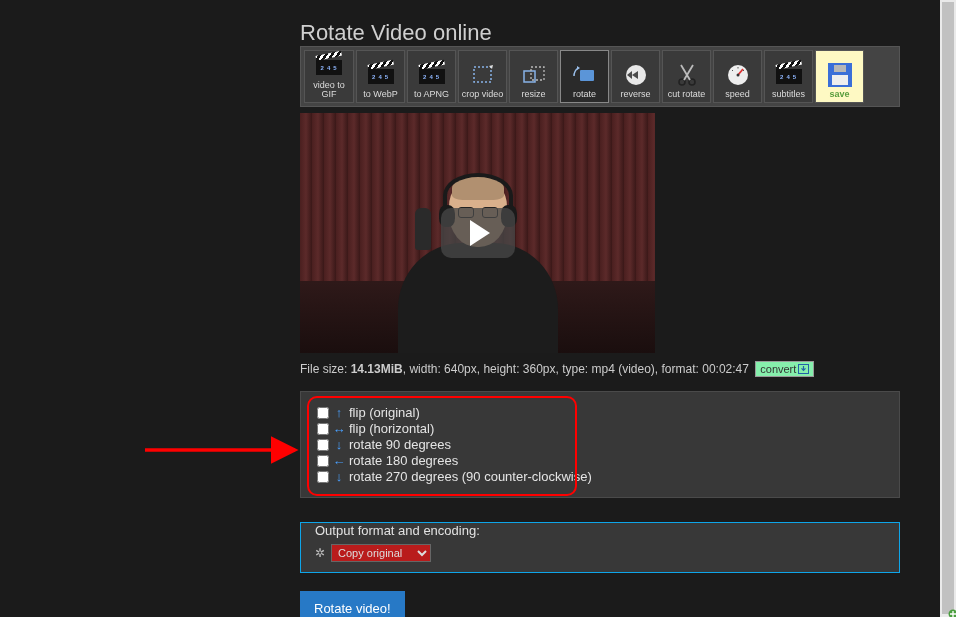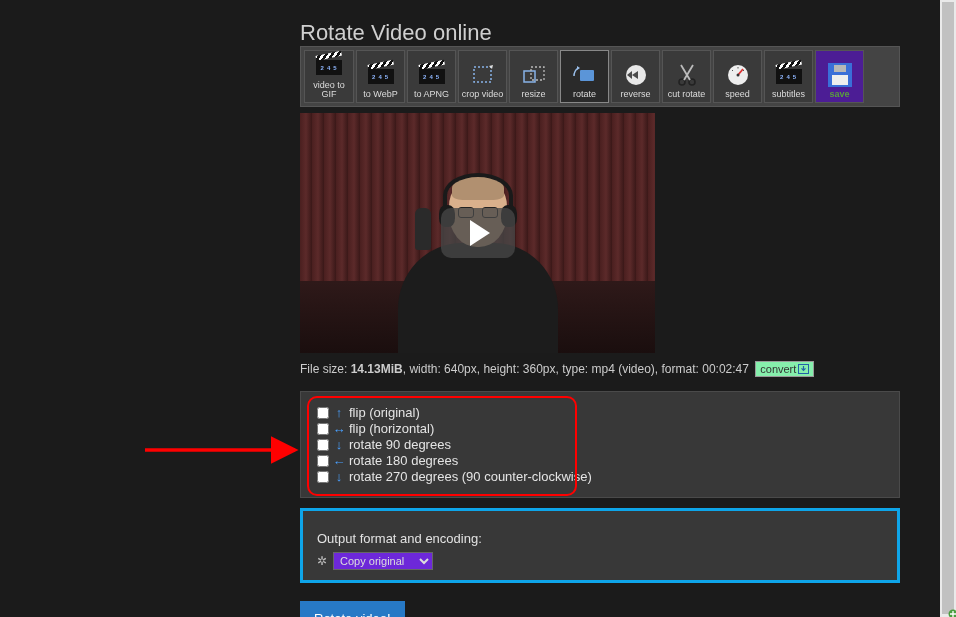--- a/index.html
+++ b/index.html
@@ -5,21 +5,21 @@
     * { margin: 0; padding: 0; box-sizing: border-box; }
     body { background: #1b1b1b; font-family: Arial, sans-serif; font-size: 13px; color: #ddd; width: 956px; height: 617px; overflow: hidden; position: relative; }
     .scrollbar { position: absolute; right: 0; top: 0; width: 16px; height: 617px; background: #eaeaea; }
     .scrollthumb { position: absolute; right: 2px; top: 2px; width: 12px; height: 612px; background: #c1c1c1; border-radius: 0; }
     .container { margin-left: 300px; width: 600px; padding-top: 20px; }
     h1 { font-size: 22px; font-weight: normal; color: #cfcfcf; }
     .toolbar { display: flex; gap: 2px; background: #444; padding: 3px; border: 1px solid #555; }
     .tool { background: #3a3a3a; border: 1px solid #555; width: 49px; height: 53px; display: flex; flex-direction: column; align-items: center; justify-content: flex-end; cursor: pointer; padding-bottom: 3px; }
     .tool.wide { width: 50px; }
     .tool.active { background: #2a2a2a; border-color: #888; }
-    .tool.save { background: #4c1d95; }
+    .tool.save { background: #fef9c3; }
     .tool-icon { height: 30px; display: flex; align-items: center; justify-content: center; }
     .tool-label { font-size: 9px; color: #dcdcdc; text-align: center; line-height: 1; }
     .tool.save .tool-label { color: #5a9e3e; font-weight: bold; }
     .video-wrap { margin-top: 6px; width: 355px; height: 240px; background: #000; position: relative; overflow: hidden; }
     .video-scene { width: 100%; height: 100%; background: linear-gradient(to bottom, #3b1e1e 0%, #4a2828 30%, #1a0e0e 100%); position: relative; }
     .curtain { position: absolute; top: 0; left: 0; width: 100%; height: 70%; background: repeating-linear-gradient(90deg, #4a1f1f 0px, #5c2a2a 6px, #3a1818 12px); }
     .person { position: absolute; bottom: 0; left: 50%; transform: translateX(-50%); }
     .head { width: 58px; height: 68px; background: #d9b08c; border-radius: 40% 40% 48% 48%; margin: 0 auto; position: relative; }
     .hair { position: absolute; top: -3px; left: 3px; width: 52px; height: 24px; background: #b19070; border-radius: 50% 50% 20% 20%; }
     .glasses { position: absolute; top: 28px; left: 9px; width: 40px; height: 10px; }
@@ -33,25 +33,25 @@
     .play { position: absolute; top: 50%; left: 50%; width: 74px; height: 50px; transform: translate(-50%,-50%); background: rgba(70,70,70,.78); border-radius: 10px; display: flex; align-items: center; justify-content: center; cursor: pointer; }
     .play-tri { width: 0; height: 0; border-left: 20px solid #fff; border-top: 13px solid transparent; border-bottom: 13px solid transparent; margin-left: 4px; }
     .fileinfo { margin-top: 8px; font-size: 12px; color: #ccc; }
     .convert-btn { background: #86efac; color: #333; font-size: 11px; padding: 1px 4px; border: 1px solid #999; margin-left: 3px; display: inline-flex; align-items: center; gap: 2px; cursor: pointer; }
     .options-box { margin-top: 14px; background: #383838; border: 1px solid #4a4a4a; position: relative; }
     .options-inner { padding: 12px 16px; }
     .highlight-rect { position: absolute; top: 4px; left: 6px; width: 270px; height: 100px; border: 2.5px solid #f00; border-radius: 10px; pointer-events: none; }
     .opt-row { display: flex; align-items: center; gap: 5px; margin: 1px 0; font-size: 13px; color: #e4e4e4; }
     .opt-row input[type=checkbox] { width: 12px; height: 12px; accent-color: #fff; }
     .opt-icon { width: 10px; display: inline-flex; justify-content: center; }
-    .enc-box { margin-top: 10px; background: #383838; border: 3px solid #0ea5e9; padding: 20px 14px 10px; }
+    .enc-box { margin-top: 24px; background: #383838; border: 1px solid #0ea5e9; padding: 0 14px 10px; }
     .enc-title { font-size: 13px; color: #e2e2e2; margin-bottom: 6px; }
     .enc-row { display: flex; align-items: center; gap: 6px; }
     .gear { font-size: 12px; color: #bbb; }
-    select { background: #6d28d9; color: #ddd; border: 1px solid #666; font-size: 11px; padding: 1px 2px; width: 100px; }
+    select { background: #b91c1c; color: #ddd; border: 1px solid #666; font-size: 11px; padding: 1px 2px; width: 100px; }
     .rotate-btn { margin-top: 18px; background: #2779c6; color: #fff; border: none; padding: 10px 14px; font-size: 13px; cursor: pointer; }
     .arrow-ann { position: absolute; pointer-events: none; }
     .clap { position: relative; width: 26px; height: 20px; }
     .clap-top { position: absolute; top: 0; width: 26px; height: 5px; background: repeating-linear-gradient(-45deg,#fff 0 2.5px,#111 2.5px 5px); transform-origin: left; transform: rotate(-12deg); }
     .clap-body { position: absolute; top: 4px; width: 26px; height: 15px; background: #111; display: flex; align-items: center; justify-content: center; }
     .clap-nums { color: #8fb7ff; font-size: 6px; letter-spacing: .7px; font-weight: bold; }
     .floppy { width: 24px; height: 24px; background: #3a6fd8; position: relative; }
     .floppy:before { content:''; position:absolute; top:2px; left:6px; width:12px; height:7px; background:#b7b7b7; }
     .floppy:after { content:''; position:absolute; bottom:2px; left:4px; width:16px; height:10px; background:#eee; }
   </style>

